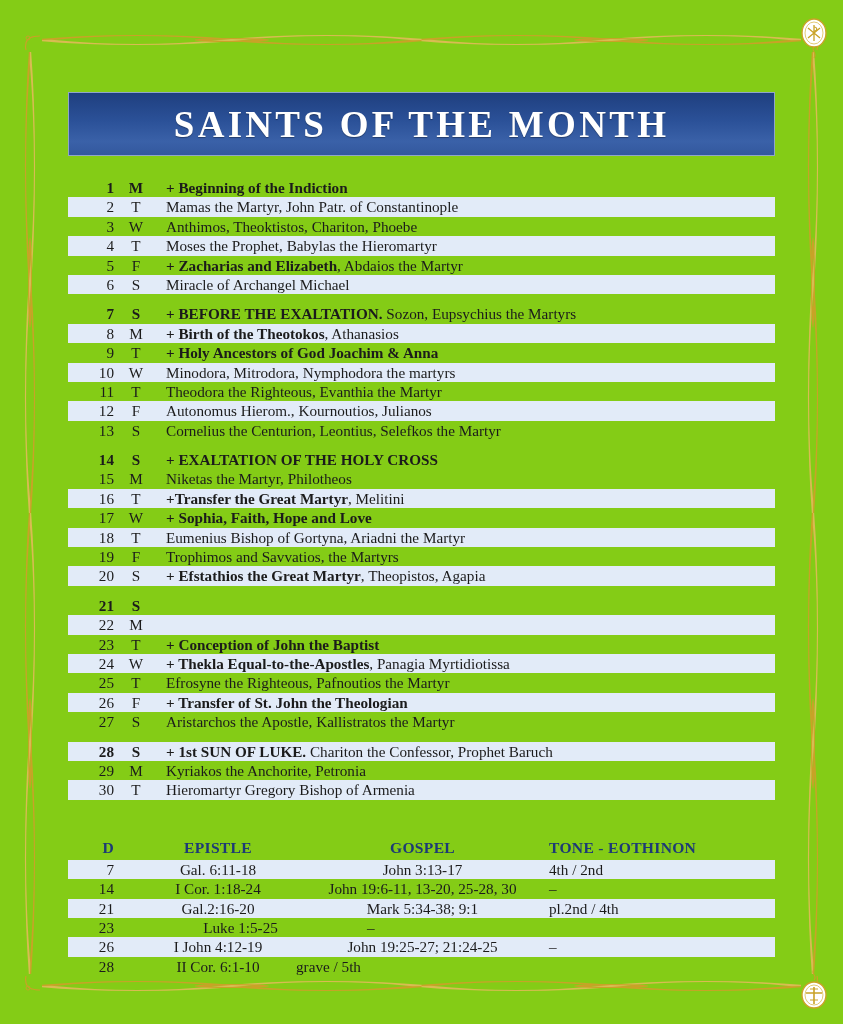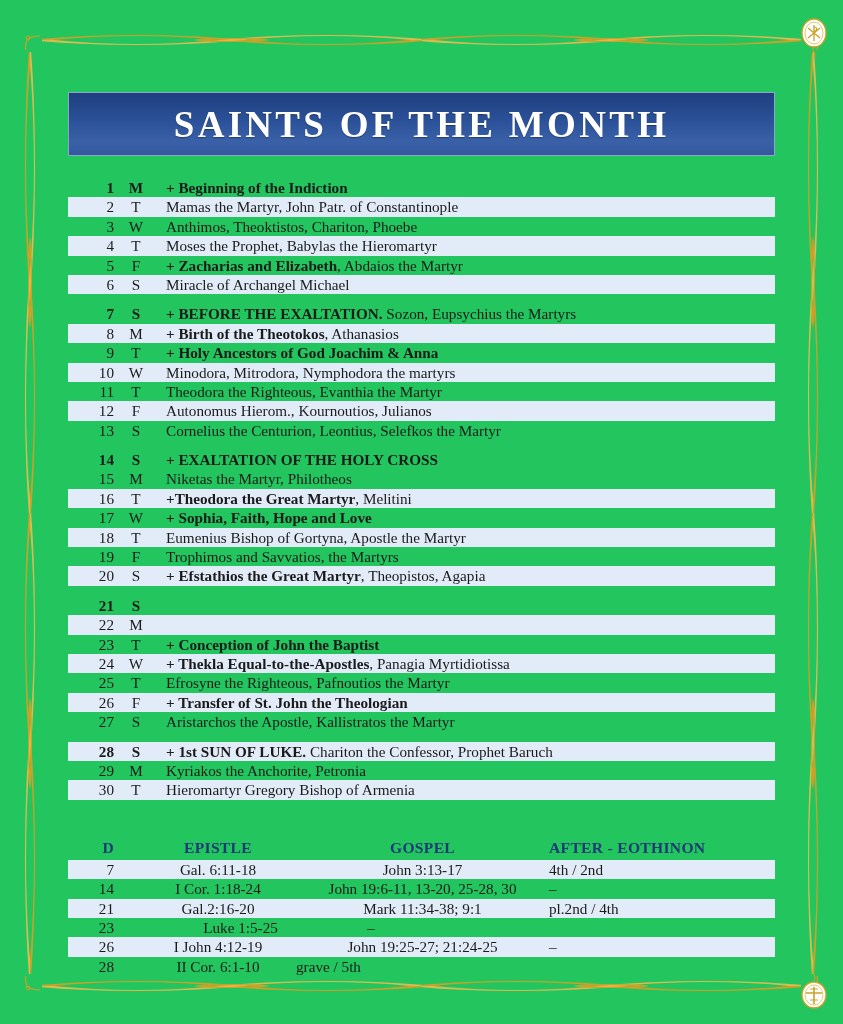--- a/index.html
+++ b/index.html
@@ -12,21 +12,21 @@
     height: 1024px;
     font-family: "Liberation Serif", "DejaVu Serif", serif;
     overflow: hidden;
     position: relative;
   }
 
   
   .page {
     position: absolute;
     inset: 0;
-    background: #22c55e;
+    background: #84cc16;
   }
 
   .frame {
     position: absolute;
     left: 30px;
     top: 40px;
     right: 30px;
     bottom: 38px;
     pointer-events: none;
   }
@@ -335,31 +335,31 @@
             <div class="desc"><b>+ EXALTATION OF THE HOLY CROSS</b></div>
           </div>
           <div class="srow">
             <div class="num">15</div>
             <div class="dow">M</div>
             <div class="desc"><span>Niketas the Martyr, Philotheos</span></div>
           </div>
           <div class="srow striped">
             <div class="num">16</div>
             <div class="dow">T</div>
-            <div class="desc"><b>+Theodora the Great Martyr</b><span>, Melitini</span></div>
+            <div class="desc"><b>+Transfer the Great Martyr</b><span>, Melitini</span></div>
           </div>
           <div class="srow">
             <div class="num">17</div>
             <div class="dow">W</div>
             <div class="desc"><b>+ Sophia, Faith, Hope and Love</b></div>
           </div>
           <div class="srow striped">
             <div class="num">18</div>
             <div class="dow">T</div>
-            <div class="desc"><span>Eumenius Bishop of Gortyna, Apostle the Martyr</span></div>
+            <div class="desc"><span>Eumenius Bishop of Gortyna, Ariadni the Martyr</span></div>
           </div>
           <div class="srow">
             <div class="num">19</div>
             <div class="dow">F</div>
             <div class="desc"><span>Trophimos and Savvatios, the Martyrs</span></div>
           </div>
           <div class="srow striped">
             <div class="num">20</div>
             <div class="dow">S</div>
             <div class="desc"><b>+ Efstathios the Great Martyr</b><span>, Theopistos, Agapia</span></div>
@@ -417,39 +417,39 @@
             <div class="desc"><span>Hieromartyr Gregory Bishop of Armenia</span></div>
           </div>
         </div>
       </div>
 
     <div class="readings">
       <div class="rrow rhead">
         <div class="c-d">D</div>
         <div class="c-ep">EPISTLE</div>
         <div class="c-go">GOSPEL</div>
-        <div class="c-to">AFTER - EOTHINON</div>
+        <div class="c-to">TONE - EOTHINON</div>
       </div>
       <div id="readings-rows">
           <div class="rrow striped">
             <div class="c-d">7</div>
             <div class="c-ep">Gal. 6:11-18</div>
             <div class="c-go">John 3:13-17</div>
             <div class="c-to">4th / 2nd</div>
           </div>
           <div class="rrow">
             <div class="c-d">14</div>
             <div class="c-ep">I Cor. 1:18-24</div>
             <div class="c-go">John 19:6-11, 13-20, 25-28, 30</div>
             <div class="c-to">–</div>
           </div>
           <div class="rrow striped">
             <div class="c-d">21</div>
             <div class="c-ep">Gal.2:16-20</div>
-            <div class="c-go">Mark 11:34-38; 9:1</div>
+            <div class="c-go">Mark 5:34-38; 9:1</div>
             <div class="c-to">pl.2nd / 4th</div>
           </div>
           <div class="rrow">
             <div class="c-d">23</div>
             <div class="c-go">Luke 1:5-25</div>
             <div class="c-to">–</div>
           </div>
           <div class="rrow striped">
             <div class="c-d">26</div>
             <div class="c-ep">I John 4:12-19</div>

